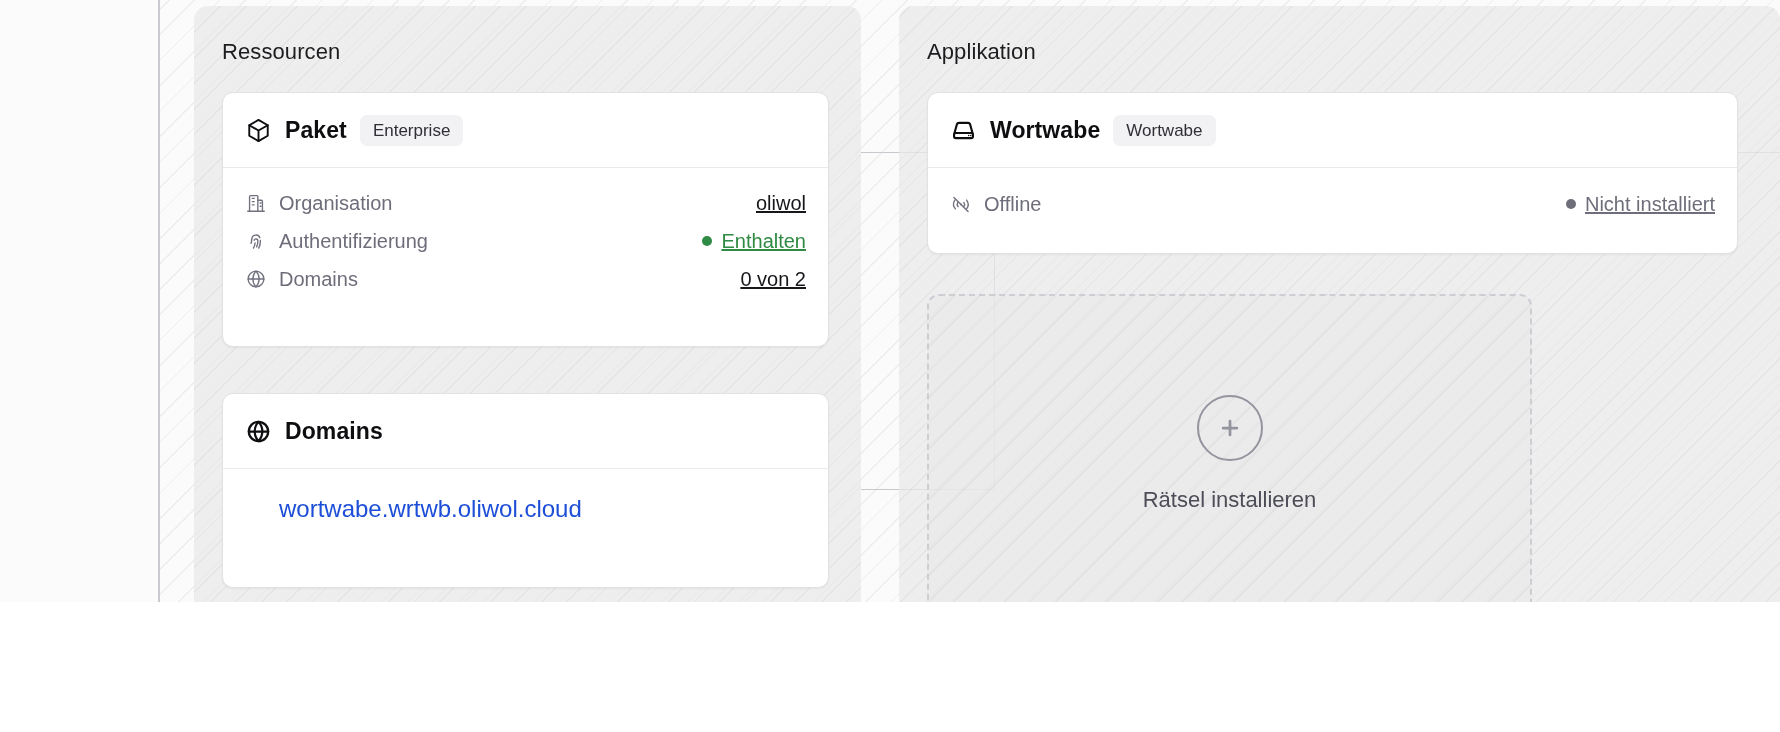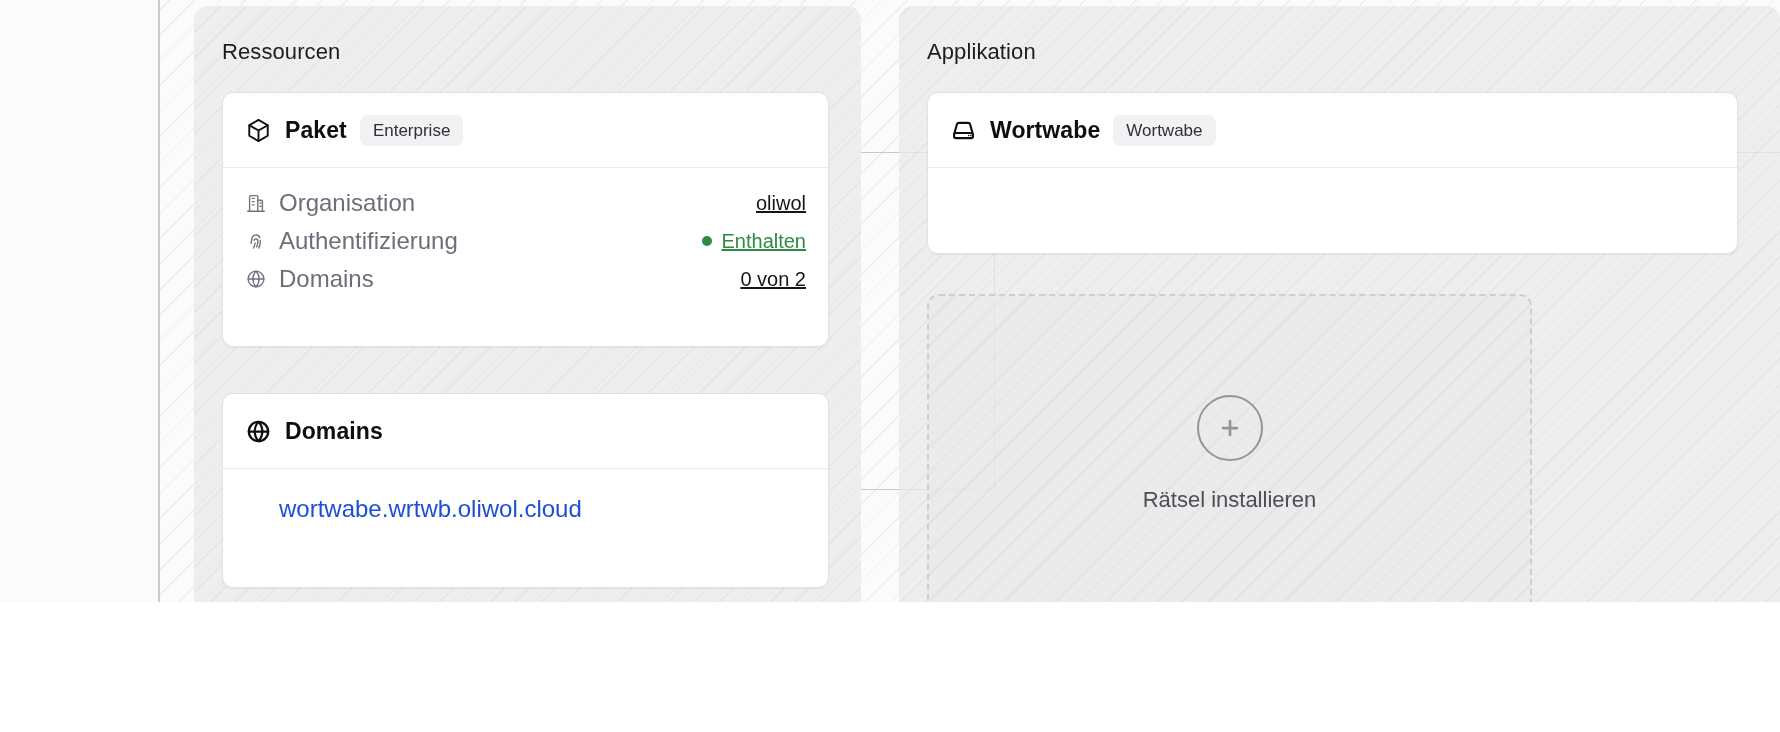--- a/index.html
+++ b/index.html
@@ -133,21 +133,21 @@
     height: 38px;
   }
   .row-icon {
     width: 30px;
     flex: 0 0 30px;
     display: flex;
     align-items: center;
     color: #71717f;
   }
   .row-label {
-    font-size: 24px;
+    font-size: 20px;
     color: #6e6e7b;
     margin-left: 4px;
     white-space: nowrap;
   }
   .row-value {
     margin-left: auto;
     font-size: 20px;
     color: #17171b;
     display: flex;
     align-items: center;
@@ -310,20 +310,39 @@
         <svg width="27" height="27" viewBox="0 0 24 24" fill="none" stroke="currentColor" stroke-width="1.9" stroke-linecap="round" stroke-linejoin="round">
           <path d="M4 14.2 6.1 6.6A2 2 0 0 1 8 5.2h8a2 2 0 0 1 1.9 1.4L20 14.2"></path>
           <rect x="3.6" y="14.2" width="16.8" height="4.6" rx="1.6"></rect>
           <circle cx="16.6" cy="16.5" r="0.7" fill="currentColor" stroke="none"></circle>
           <circle cx="18.4" cy="16.5" r="0.7" fill="currentColor" stroke="none"></circle>
         </svg>
       </span>
       <span class="card-title">Wortwabe</span>
       <span class="badge">Wortwabe</span>
     </div>
+    <div class="card-body" style="padding-top:17px;">
+      <div class="row">
+        <span class="row-icon">
+          <svg width="22" height="22" viewBox="0 0 24 24" fill="none" stroke="currentColor" stroke-width="1.5" stroke-linecap="round" stroke-linejoin="round">
+            <path d="M5.9 17.3a8 8 0 0 1-.6-9.6"></path>
+            <path d="M8.8 14.9a4.2 4.2 0 0 1-.3-4.7"></path>
+            <path d="M15.2 10.2a4.2 4.2 0 0 1-.1 4.7"></path>
+            <path d="M18.1 7.7a8 8 0 0 1 0 9.6"></path>
+            <circle cx="12" cy="12.5" r="1.1" fill="currentColor" stroke="none"></circle>
+            <path d="M4.3 4.8 19.7 20.2"></path>
+          </svg>
+        </span>
+        <span class="row-label">Offline</span>
+        <span class="row-value val-grey">
+          <i class="dot" style="background:#6e6e7b;"></i>
+          <span>Nicht installiert</span>
+        </span>
+      </div>
+    </div>
   </div>
 
   <div class="placeholder" style="left:927px; top:294px; width:601px; height:316px;">
     <div class="plus-circle">
       <svg width="30" height="30" viewBox="0 0 24 24" fill="none" stroke="currentColor" stroke-width="2.2" stroke-linecap="round">
         <path d="M12 6.5v11M6.5 12h11"></path>
       </svg>
     </div>
     <div class="placeholder-label">Rätsel installieren</div>
   </div>

